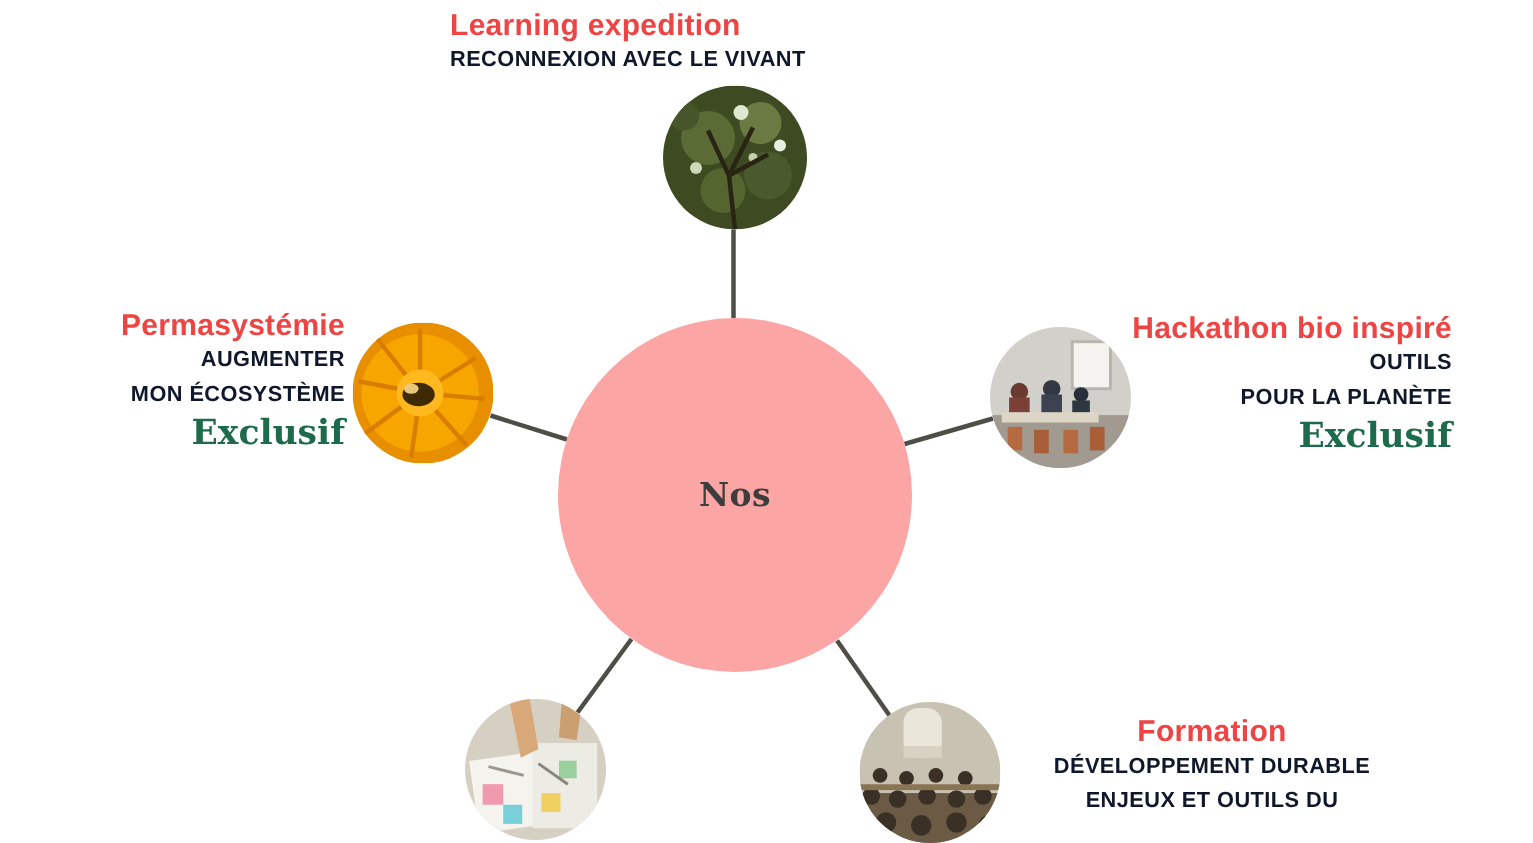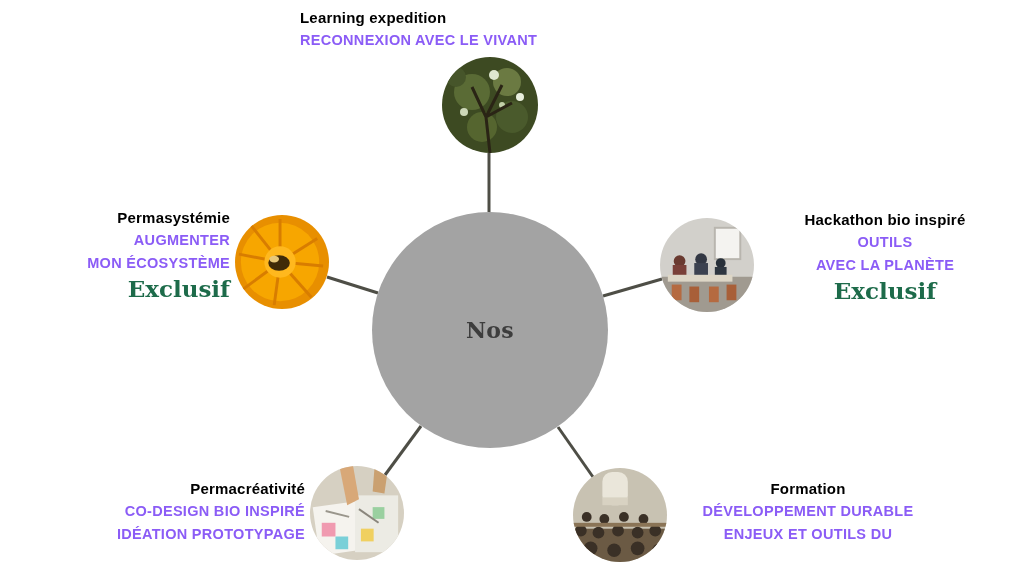--- a/index.html
+++ b/index.html
@@ -4,54 +4,54 @@
 <style>
   html,body { margin:0; padding:0; background:#ffffff; }
   .canvas {
     position:relative; width:1022px; height:562px; overflow:hidden;
     font-family:"Liberation Sans", sans-serif; background:#ffffff;
   }
   .connectors { position:absolute; left:0; top:0; width:1022px; height:562px; pointer-events:none; }
 
   .center-circle {
     position:absolute; left:372px; top:212px; width:236px; height:236px;
-    border-radius:50%; background:#a3a3a3;
+    border-radius:50%; background:#fca5a5;
     display:flex; align-items:center; justify-content:center; text-align:center;
   }
   .center-title {
     font-family:"DejaVu Serif", serif; font-weight:700; font-size:22px;
     color:#3d3d3d; line-height:1.55; letter-spacing:.3px;
   }
 
   .photo {
     position:absolute; border-radius:50%; overflow:hidden;
   }
   .photo svg { display:block; width:100%; height:100%; }
   .photo-top          { left:442px; top:57px;  width:96px; height:96px; }
   .photo-left         { left:235px; top:215px; width:94px; height:94px; }
   .photo-right        { left:660px; top:218px; width:94px; height:94px; }
   .photo-bottom-left  { left:310px; top:466px; width:94px; height:94px; }
   .photo-bottom-right { left:573px; top:468px; width:94px; height:94px; }
 
   .label { position:absolute; }
   .label .node-title {
-    display:block; font-weight:700; font-size:15px; color:#000000;
+    display:block; font-weight:700; font-size:20px; color:#ef4444;
     line-height:23px; letter-spacing:.2px;
   }
   .label .node-sub {
-    display:block; font-weight:700; font-size:14.5px; color:#8b5cf6;
+    display:block; font-weight:700; font-size:14.5px; color:#0f172a;
     line-height:23px; letter-spacing:.3px;
   }
   .label .badge-exclusif {
     display:block; font-family:"DejaVu Serif", serif; font-weight:700;
     font-size:23px; color:#1D6B4A; line-height:26px; margin-top:1px;
   }
   .label-top          { left:300px; top:6px;   text-align:left; }
   .label-left         { right:792px; top:206px; text-align:right; width:240px; }
-  .label-right        { left:760px; top:208px; text-align:center; width:250px; }
+  .label-right        { left:718px; top:208px; text-align:right; width:250px; }
   .label-bottom-left  { right:717px; top:477px; text-align:right; width:260px; }
   .label-bottom-right { left:678px; top:477px; text-align:center; width:260px; }
 </style>
 </head>
 <body>
 
 <div class="canvas">
 
   <svg class="connectors" viewBox="0 0 1022 562">
     <line x1="489" y1="212" x2="489" y2="153" stroke="#4E4E46" stroke-width="3"></line>
@@ -110,21 +110,21 @@
       <circle cx="46" cy="48" r="16" fill="#ffb81e"></circle>
       <ellipse cx="45" cy="49" rx="11" ry="8" fill="#3f2a08"></ellipse>
       <ellipse cx="40" cy="45" rx="5" ry="3.5" fill="#e8c87a"></ellipse>
       <path d="M0 78 Q14 84 10 96 L0 96 Z" fill="#f2e4c0"></path>
     </svg>
   </div>
 
   <div class="label label-right">
     <span class="node-title">Hackathon bio inspiré</span>
     <span class="node-sub">OUTILS</span>
-    <span class="node-sub">AVEC LA PLANÈTE</span>
+    <span class="node-sub">POUR LA PLANÈTE</span>
     <span class="badge-exclusif">Exclusif</span>
   </div>
   <div class="photo photo-right">
     <svg viewBox="0 0 96 96">
       <rect width="96" height="96" fill="#d2d0cb"></rect>
       <rect y="60" width="96" height="36" fill="#a09a90"></rect>
       <rect x="56" y="10" width="26" height="32" fill="#f4f3f0" stroke="#b8b5ae" stroke-width="2"></rect>
       <ellipse cx="20" cy="44" rx="6" ry="6" fill="#6a3a30"></ellipse>
       <rect x="13" y="48" width="14" height="12" fill="#7a4038"></rect>
       <ellipse cx="42" cy="42" rx="6" ry="6" fill="#333844"></ellipse>
@@ -132,25 +132,20 @@
       <ellipse cx="62" cy="46" rx="5" ry="5" fill="#28303a"></ellipse>
       <rect x="56" y="50" width="12" height="10" fill="#2e3640"></rect>
       <rect x="8" y="58" width="66" height="7" fill="#ddd6c6"></rect>
       <rect x="12" y="68" width="10" height="16" fill="#b56a40"></rect>
       <rect x="30" y="70" width="10" height="16" fill="#a85f38"></rect>
       <rect x="50" y="70" width="10" height="16" fill="#b56a40"></rect>
       <rect x="68" y="68" width="10" height="16" fill="#a85f38"></rect>
     </svg>
   </div>
 
-  <div class="label label-bottom-left">
-    <span class="node-title">Permacréativité</span>
-    <span class="node-sub">CO-DESIGN BIO INSPIRÉ</span>
-    <span class="node-sub">IDÉATION PROTOTYPAGE</span>
-  </div>
   <div class="photo photo-bottom-left">
     <svg viewBox="0 0 96 96">
       <rect width="96" height="96" fill="#d6d0c2"></rect>
       <rect x="6" y="38" width="56" height="50" fill="#f5f3ee" transform="rotate(-8 34 63)"></rect>
       <rect x="46" y="30" width="44" height="58" fill="#ecebe4"></rect>
       <rect x="12" y="58" width="14" height="14" fill="#f09ab0"></rect>
       <rect x="26" y="72" width="13" height="13" fill="#7ad0d8"></rect>
       <rect x="52" y="64" width="13" height="13" fill="#f0d060"></rect>
       <rect x="64" y="42" width="12" height="12" fill="#9ad0a0"></rect>
       <path d="M30 0 L44 0 L50 34 L38 40 Z" fill="#d8a878"></path>

